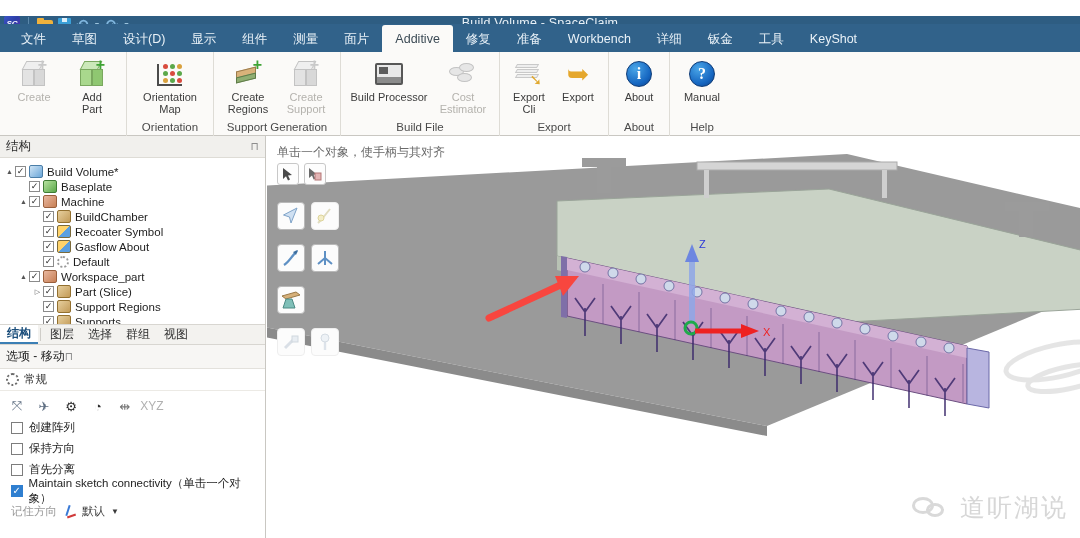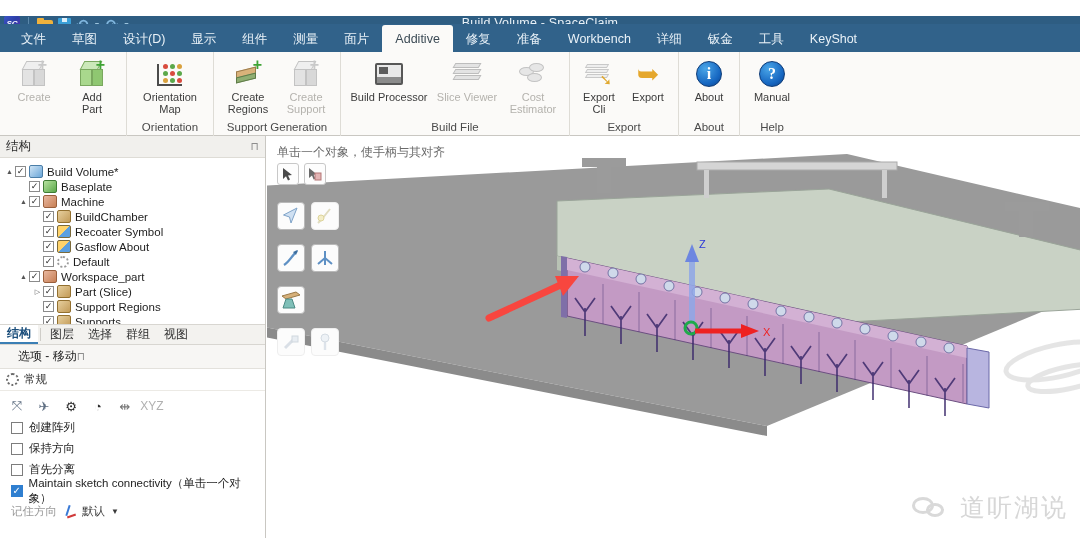--- a/index.html
+++ b/index.html
@@ -114,21 +114,21 @@
   .ti.grp{ background:linear-gradient(135deg,#e9b8a0,#c77f55); border:1px solid #9a5f3c; border-radius:2px;}
   .ti.pkg{ background:linear-gradient(135deg,#e6cf9e,#c39b58); border:1px solid #93702f; border-radius:2px;}
   .ti.sym{ background:linear-gradient(135deg,#ffd36b 50%,#5b9fe0 50%); border:1px solid #7b6a3a; border-radius:2px;}
   .ti.gearicon{ border-radius:50%; border:2px dotted #9a9a9a; width:12px; height:12px; }
   .ptabs { display:flex; align-items:stretch; height:21px; background:#f3f2ef;
            border-top:1px solid #d8d6d1; border-bottom:1px solid #d8d6d1; }
   .ptab { padding:0 7px; display:flex; align-items:center; font-size:12px; color:#313131; }
   .ptab.active { color:#1c4f7c; border-bottom:2px solid #3b7fb5; background:#fff; font-weight:bold; }
   .ptabdiv { width:1px; background:#cfcdc8; margin:3px 2px; }
   .ph2 { height:24px; background:#f7f6f4; border-bottom:1px solid #e3e1dc;
-         display:flex; align-items:center; padding:0 18px; }
+         display:flex; align-items:center; padding:0 6px; }
   .subrow { height:22px; display:flex; align-items:center; gap:5px; padding:0 6px; border-bottom:1px solid #eceae5; }
   .minigear { width:13px; height:13px; border-radius:50%; border:2px dotted #6b6b6b; }
   .toolrow { height:26px; display:flex; align-items:center; gap:11px; padding:4px 9px 0; }
   .tico { width:16px; height:15px; font-size:13px; color:#5f6f82; display:flex; align-items:center; justify-content:center; }
   .optrow { height:21px; display:flex; align-items:center; gap:6px; padding:0 11px; font-size:11.5px; color:#232323; }
   .ocb { width:12px; height:12px; border:1px solid #7d7d7d; background:#fff; }
   .ocb.on { background:#2f7fd0; border-color:#2f7fd0; color:#fff; font-size:10px; line-height:10px;
             display:flex; align-items:center; justify-content:center; }
   .lastrow { height:20px; display:flex; align-items:center; gap:6px; padding:0 11px; font-size:11.5px; color:#3a3a3a; }
   .lastrow .dim { color:#9a9a9a; }
@@ -283,30 +283,20 @@
       <div class="rglabel">Support Generation</div>
     </div>
 
     <div class="rgroup">
       <div class="rgitems">
         <div class="rbtn" style="width:86px">
           <div class="glyph">
               <div class="bproc"></div>
             </div>
           <div class="cap">Build Processor</div>
-        </div>
-        <div class="rbtn disabled" style="width:70px">
-          <div class="glyph">
-            <div class="slices">
-                <b style="top:0"></b>
-                <b style="top:6px"></b>
-                <b style="top:12px"></b>
-              </div>
-          </div>
-          <div class="cap">Slice Viewer</div>
         </div>
         <div class="rbtn disabled" style="width:62px">
           <div class="glyph">
             <div class="coins">
                 <b style="left:0;top:4px"></b>
                 <b style="left:10px;top:0"></b>
                 <b style="left:8px;top:10px"></b>
               </div>
           </div>
           <div class="cap" style="white-space:pre-line">Cost

